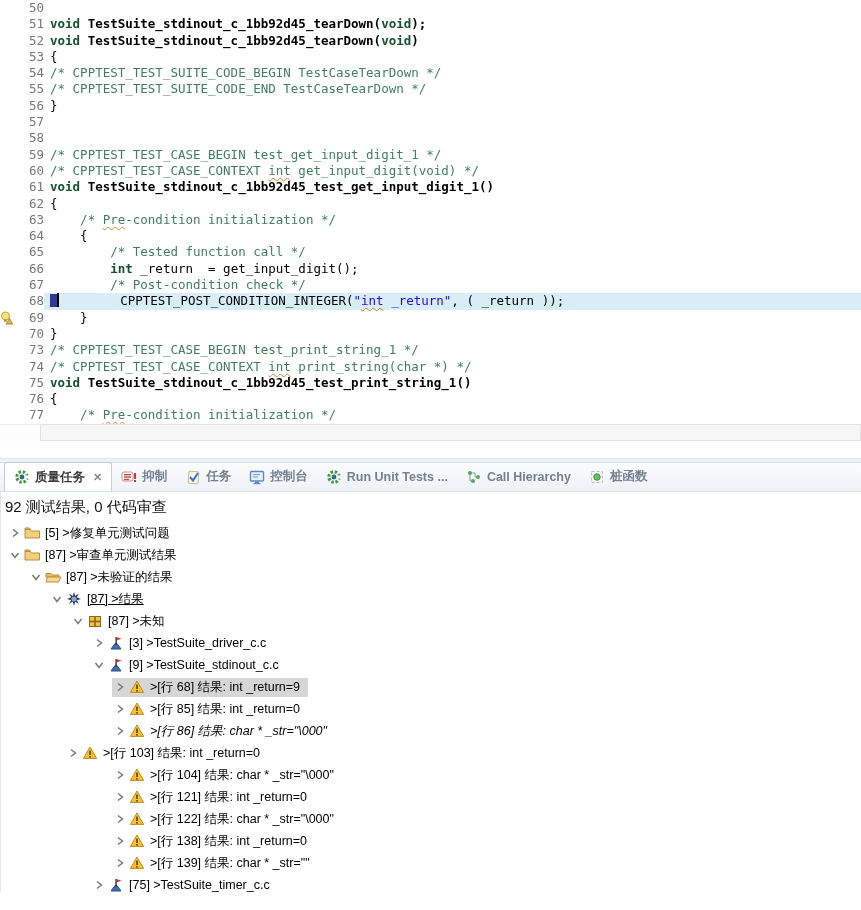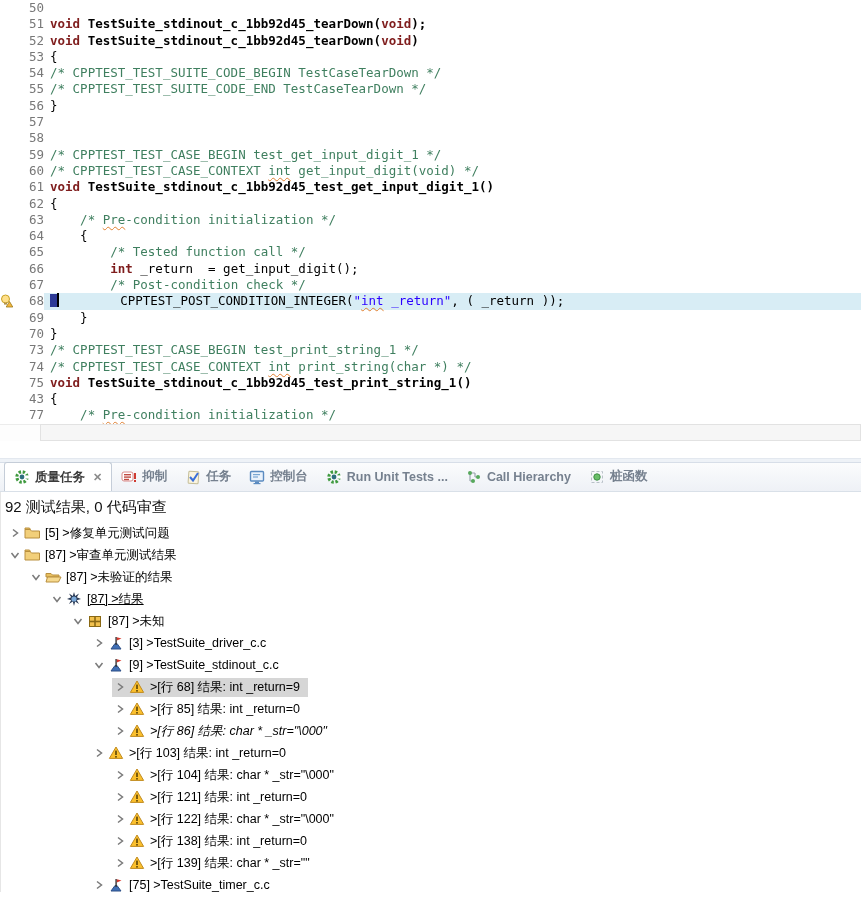--- a/index.html
+++ b/index.html
@@ -2,29 +2,29 @@
 <html><head>
 <meta charset="utf-8">
 <style>
   * { margin:0; padding:0; box-sizing:border-box; }
   html,body { width:861px; height:910px; overflow:hidden; background:#fff;
               font-family:"Liberation Sans", sans-serif; }
 
   
   .editor { width:861px; height:458px; background:#fff; overflow:hidden; }
   .code { font-family:"DejaVu Sans Mono", monospace; font-size:12.5px; line-height:16.3px; }
-  .cl { display:flex; height:16.3px; align-items:flex-start; }
+  .cl { display:flex; height:16.3px; align-items:flex-end; }
   .gm { width:13px; flex:0 0 13px; position:relative; }
   .gm svg { position:absolute; left:0; top:1px; }
   .gb { width:13px; flex:0 0 13px; border-right:1px solid #ececec; }
   .gb.band { background:repeating-linear-gradient(45deg,#a3c6ea 0 1.5px,#dcebfa 1.5px 3.5px); border-right:none; }
   .gn { width:18px; flex:0 0 18px; text-align:right; color:#787878; white-space:pre; }
   .gt { flex:1 1 auto; white-space:pre; padding-left:6px; color:#000; }
   .gt.hl { background:#d8edf5; }
-  .kw { color:#7f1d1d; font-weight:bold; }
+  .kw { color:#14532d; font-weight:bold; }
   .b  { font-weight:bold; }
   .cm { color:#3f7f5f; }
   .str { color:#2a00ff; }
   .sp { text-decoration:underline; text-decoration-style:wavy; text-decoration-color:#e08030;
         text-decoration-thickness:1px; text-underline-offset:2px; }
   .curblock { display:inline-block; width:7px; height:13px; background:#2d3a96; vertical-align:-2px; }
   .caret { display:inline-block; width:2px; height:14px; background:#000; vertical-align:-2px; margin-right:1px; }
 
   
   .hscroll-row { height:17px; background:#fff; display:flex; }
@@ -205,21 +205,21 @@
       </div>
       <div class="cl">
         <div class="gm"></div>
         <div class="gb band"></div>
         <div class="gn">75</div>
         <div class="gt"><span class="kw">void</span><span class="b"> TestSuite_stdinout_c_1bb92d45_test_print_string_1()</span></div>
       </div>
       <div class="cl">
         <div class="gm"></div>
         <div class="gb band"></div>
-        <div class="gn">43</div>
+        <div class="gn">76</div>
         <div class="gt"><span>{</span></div>
       </div>
       <div class="cl">
         <div class="gm"></div>
         <div class="gb band"></div>
         <div class="gn">77</div>
         <div class="gt"><span>    </span><span class="cm">/* </span><span class="cm sp">Pre</span><span class="cm">-condition initialization */</span></div>
       </div>
     </div>
   <div class="hscroll-row">
@@ -472,21 +472,21 @@
           <span class="nicon">
             <svg width="16" height="16">
               <path d="M8 2 L14.6 13.4 L1.4 13.4 Z" fill="#fbc02d" stroke="#c08a1e" stroke-linejoin="round"></path>
               <rect x="7.2" y="5.6" width="1.6" height="4.4" fill="#5a4206"></rect>
               <rect x="7.2" y="11" width="1.6" height="1.6" fill="#5a4206"></rect>
             </svg>
           </span>
           <span class="tlabel">&gt;[行 86] 结果: char * _str="\000"</span>
         </span>
       </div>
-      <div class="trow" style="padding-left: 90px;">
+      <div class="trow" style="padding-left: 64px;">
         <span class="inner">
           <span class="chev">
             <svg width="12" height="12">
               <polyline points="4,2.5 8.5,6 4,9.5" fill="none" stroke="#7a7a7a" stroke-width="1.5"></polyline>
             </svg>
           </span>
           <span class="nicon">
             <svg width="16" height="16">
               <path d="M8 2 L14.6 13.4 L1.4 13.4 Z" fill="#fbc02d" stroke="#c08a1e" stroke-linejoin="round"></path>
               <rect x="7.2" y="5.6" width="1.6" height="4.4" fill="#5a4206"></rect>

